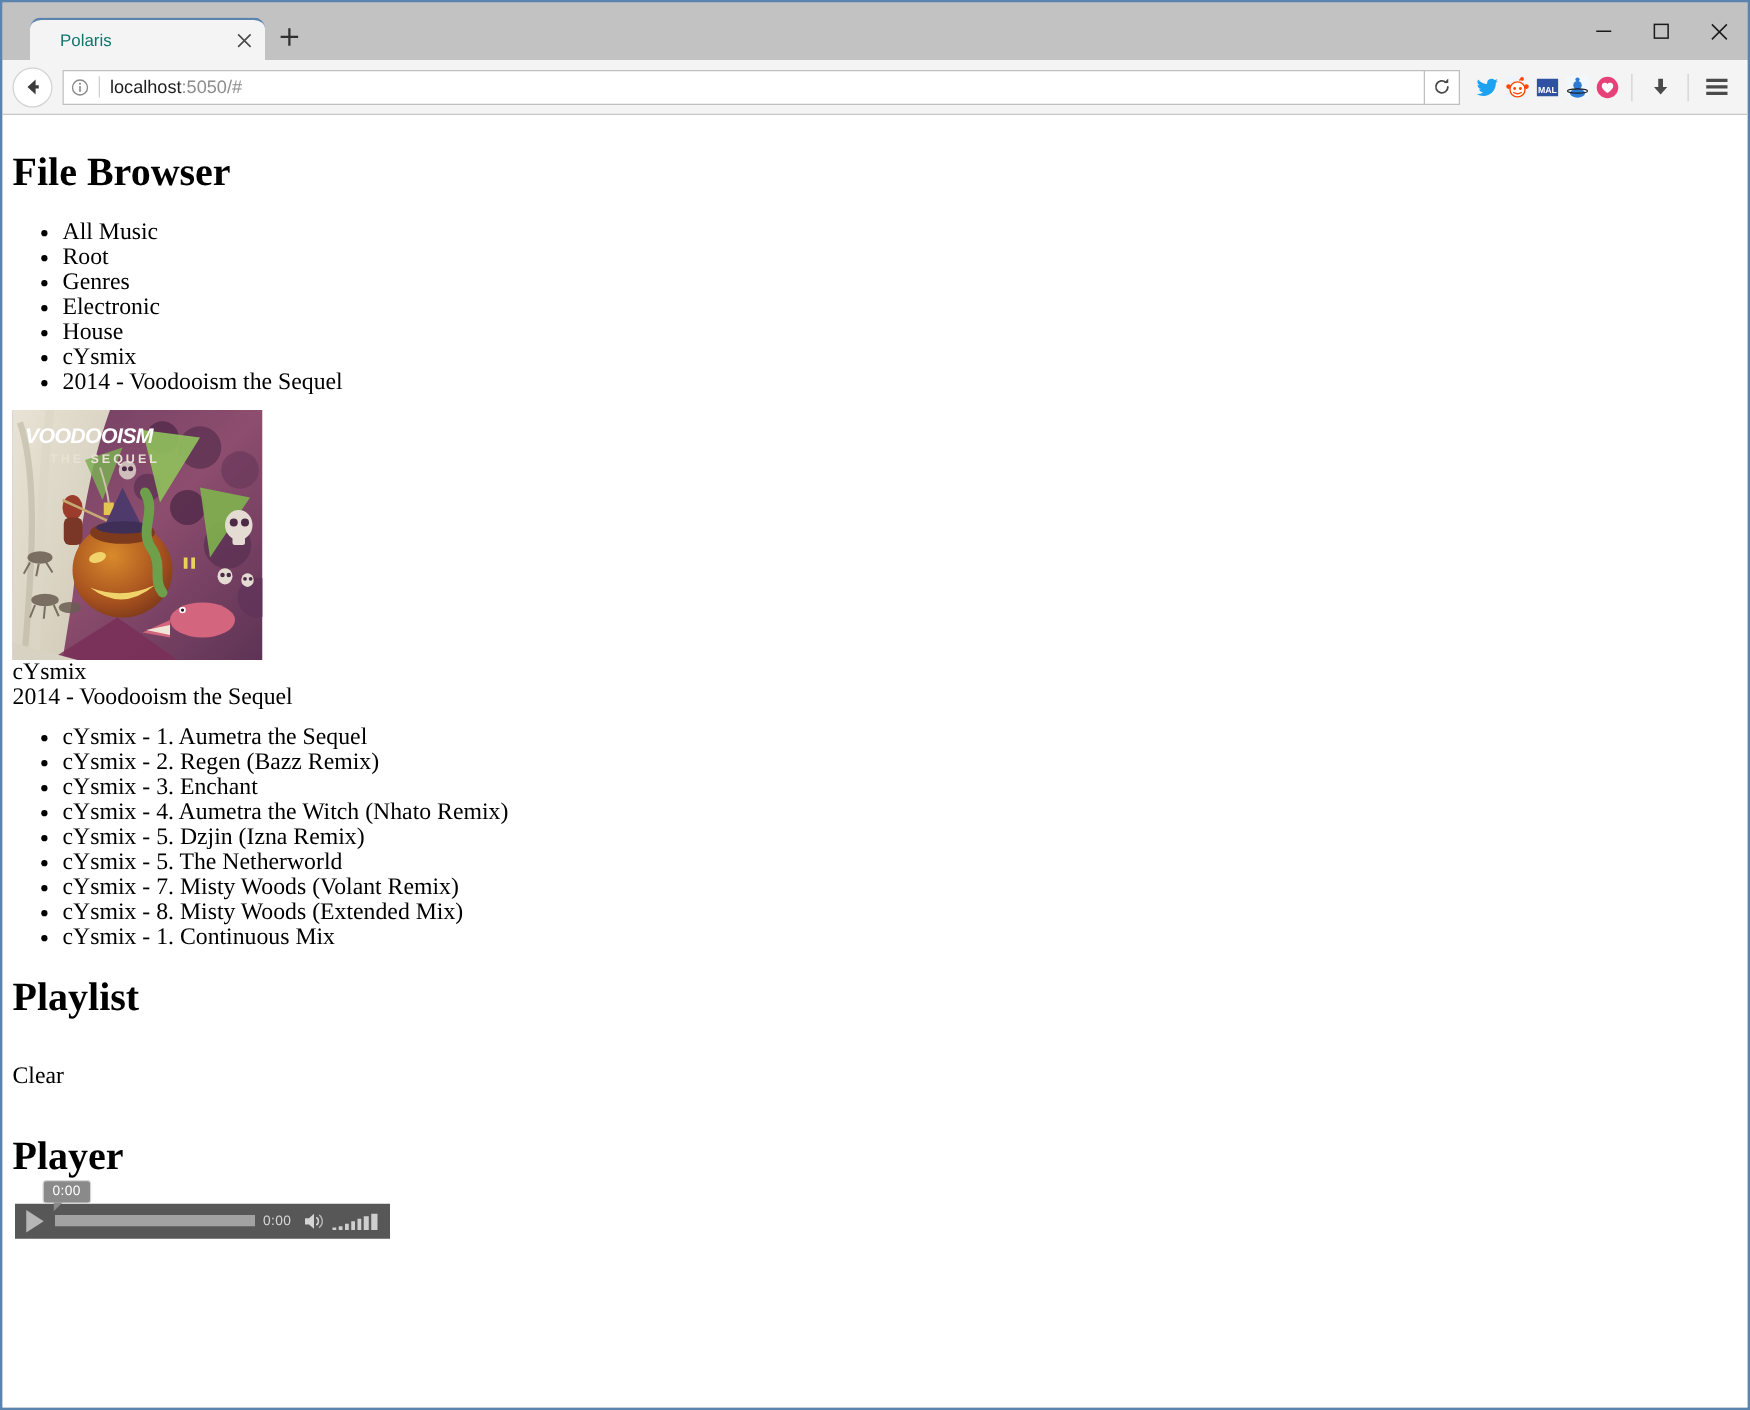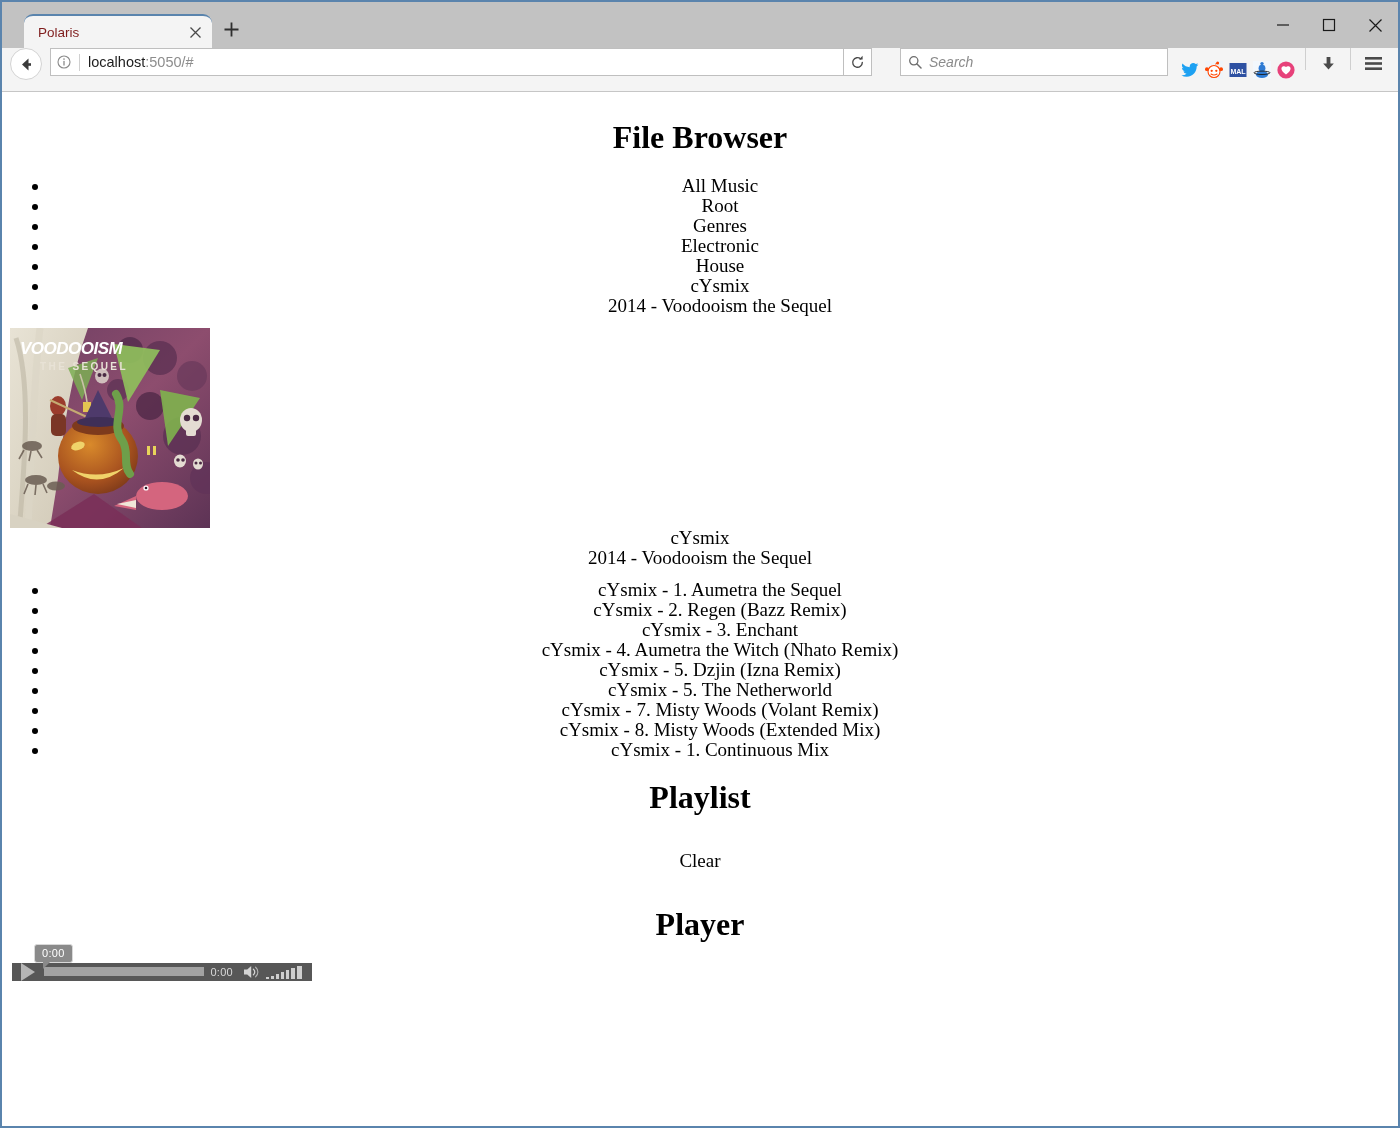--- a/index.html
+++ b/index.html
@@ -45,25 +45,26 @@
     border-top-left-radius: 9px;
     border-top-right-radius: 9px;
     display: flex;
     align-items: center;
     padding: 0 0 0 14px;
     box-sizing: border-box;
     border-top: 2px solid #5a84ad;
   }
   .tab-title {
     font-size: 13.5px;
-    color: #7f1d1d;
+    color: #0f766e;
     font-family: "Liberation Sans", sans-serif;
     flex: 1;
     white-space: nowrap;
     overflow: hidden;
+    margin-left: 10px;
   }
   .tab-close {
     width: 26px;
     height: 26px;
     margin-right: 4px;
     display: flex;
     align-items: center;
     justify-content: center;
     color: #4a4a4a;
   }
@@ -94,20 +95,21 @@
     justify-content: center;
     color: #1a1a1a;
   }
 
   
   #navbar {
     height: 44px;
     background: #f4f4f4;
     border-bottom: 1px solid #c6c6c6;
     display: flex;
+    align-items: center;
     padding: 0 10px 0 8px;
     box-sizing: border-box;
     flex: 0 0 auto;
   }
   #back-button {
     width: 30px; height: 30px;
     border-radius: 50%;
     border: 1px solid #d3d3d3;
     background: #ffffff;
     display: flex;
@@ -220,21 +222,20 @@
     flex: 1 1 auto;
     background: #ffffff;
     overflow: hidden;
     position: relative;
   }
   #page {
     font-family: "Liberation Serif", serif;
     color: #000000;
     padding: 8px;
     box-sizing: border-box;
-    text-align: center;
   }
   #page h1 {
     font-size: 32px;
     font-weight: bold;
     margin: 21px 0 21px 0;
     line-height: 1.05;
   }
   #page ul {
     margin: 12px 0;
     padding-left: 40px;
@@ -261,21 +262,21 @@
     font-size: 19px;
     line-height: 20px;
     margin: 16px 0;
     display: inline-block;
   }
 
   
   #audio-player {
     position: relative;
     width: 300px;
-    height: 18px;
+    height: 28px;
     background: #575757;
     margin: 8px 0 0 2px;
     display: flex;
     align-items: center;
     box-sizing: border-box;
     font-family: "Liberation Sans", sans-serif;
   }
   #play-button {
     width: 28px;
     height: 30px;
@@ -404,29 +405,20 @@
       <span id="url-text"><span class="host">localhost</span><span>:5050/#</span></span>
     </div>
 
     <div id="reload-button">
       <svg width="15" height="15" viewBox="0 0 15 15" aria-hidden="true">
         <path d="M12.3 7.5 a4.8 4.8 0 1 1 -1.6 -3.6" stroke="#4a4a4a" stroke-width="1.4" fill="none" stroke-linecap="round"></path>
         <path d="M12.6 0.8 L12.6 4.4 L9.0 4.4 Z" fill="#4a4a4a"></path>
       </svg>
     </div>
 
-    <div id="searchbar">
-      <span id="search-icon-wrap">
-        <svg width="14" height="14" viewBox="0 0 14 14" aria-hidden="true">
-          <circle cx="5.8" cy="5.8" r="4.1" stroke="#6d6d6d" stroke-width="1.3" fill="none"></circle>
-          <path d="M9 9 L13 13" stroke="#6d6d6d" stroke-width="1.5" stroke-linecap="round"></path>
-        </svg>
-      </span>
-      <span id="search-placeholder">Search</span>
-    </div>
 
     <div id="ext-icons">
       <div class="ext-icon">
         <svg width="20" height="20" viewBox="0 0 20 20" aria-hidden="true">
           <path d="M18.4 4.6c-.63.28-1.3.47-2.01.55a3.5 3.5 0 0 0 1.54-1.93c-.68.4-1.43.69-2.23.85a3.49 3.49 0 0 0-6.05 2.39c0 .27.03.54.09.79A9.92 9.92 0 0 1 2.54 3.6a3.48 3.48 0 0 0 1.08 4.66 3.45 3.45 0 0 1-1.58-.44v.04a3.49 3.49 0 0 0 2.8 3.42 3.5 3.5 0 0 1-1.58.06 3.5 3.5 0 0 0 3.26 2.42 7.01 7.01 0 0 1-5.17 1.45 9.87 9.87 0 0 0 5.36 1.57c6.43 0 9.95-5.33 9.95-9.95l-.01-.45a7.1 7.1 0 0 0 1.75-1.81z" fill="#1da1f2"></path>
         </svg>
       </div>
       <div class="ext-icon">
         <svg width="20" height="20" viewBox="0 0 20 20" aria-hidden="true">
           <rect x="1" y="1" width="18" height="18" fill="#eef4f9"></rect>

